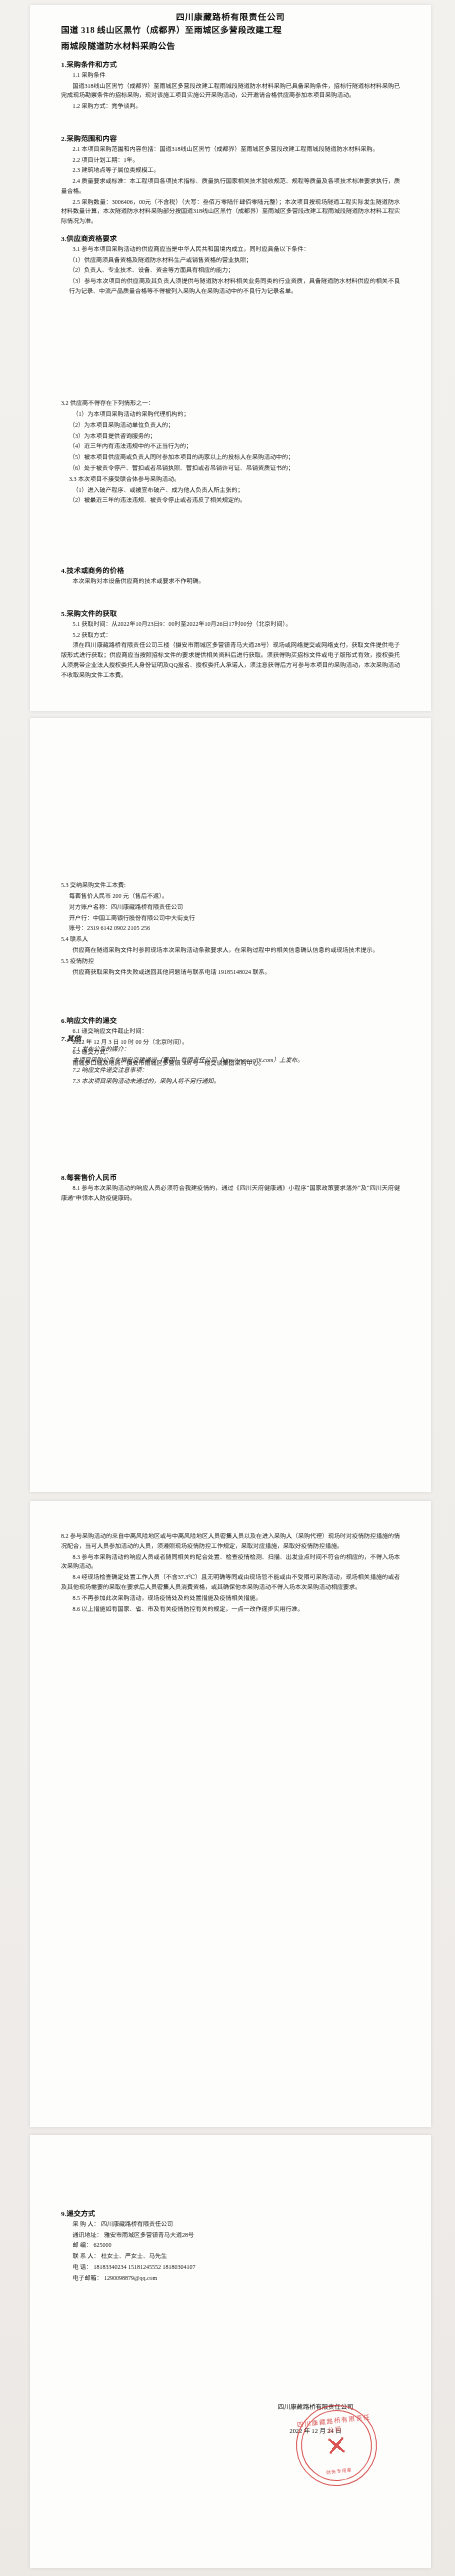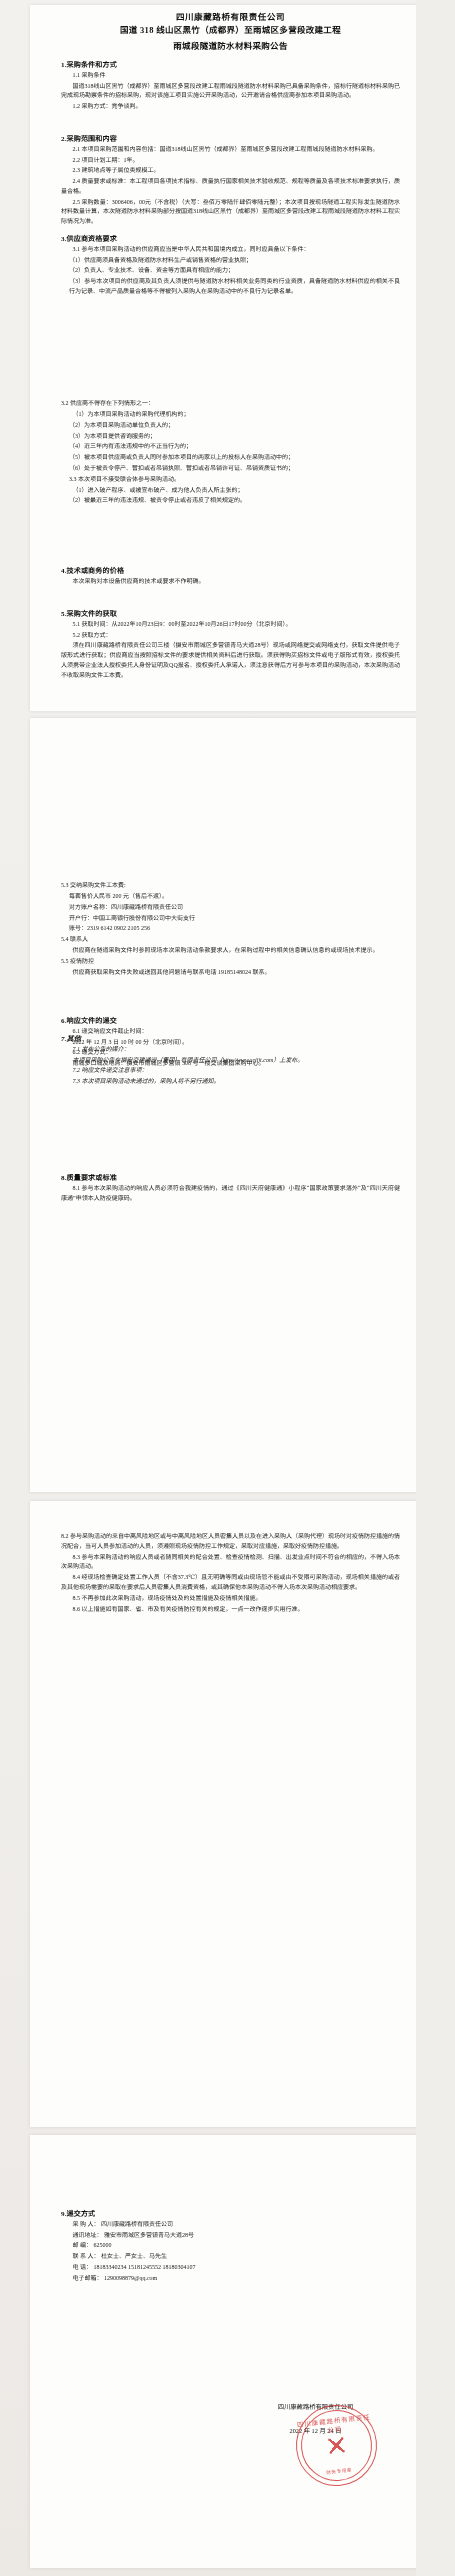--- a/index.html
+++ b/index.html
@@ -8,21 +8,21 @@
     margin: 0; padding: 0;
     background: #f0eeea;
   }
   body {
     width: 455px;
     font-family: "Liberation Sans", "DejaVu Sans", sans-serif;
     color: #1b1b1b;
   }
   .page {
     position: relative;
-    width: 416px;
+    width: 455px;
     min-height: 2576px;
     background: linear-gradient(180deg,#f3f1ee 0%, #f1efec 40%, #efedea 70%, #ece9e5 100%);
     overflow: hidden;
   }
   
   .sheet {
     position: absolute;
     left: 30px;
     top: 0;
     width: 401px;
@@ -46,21 +46,21 @@
     font-size: 8.5px;
     font-weight: bold;
     text-align: center;
     letter-spacing: 0.6px;
     color: #121212;
   }
   .proj-title {
     font-family: "Liberation Serif","DejaVu Serif",serif;
     font-size: 8.5px;
     font-weight: bold;
-    text-align: center;
+    text-align: left;
     letter-spacing: 0.3px;
     color: #121212;
     line-height: 1.9;
   }
 
   h2.sec {
     font-family: "Liberation Serif","DejaVu Serif",serif;
     font-size: 7.1px;
     font-weight: bold;
     margin: 5.1px 0 1.7px 0;
@@ -250,21 +250,21 @@
       <span>7.</span><span>其他</span>
     </h2>
     <p class="t ind">7.1 发布公告的媒介：</p>
     <p class="t ind">本项目采购公告在摄安交建通设（集团）有限责任公司（http://www.scjljt.com）上发布。</p>
     <p class="t ind">7.2 响应文件递交注意事项：</p>
     <p class="t ind">7.3 本次项目采购活动未通过的，采购人将不另行通知。</p>
   </div>
 
   <div class="inner" style="top:1167px;">
     <h2 class="sec">
-      <span>8.</span><span>质量要求或标准</span>
+      <span>8.</span><span>每套售价人民币</span>
     </h2>
     <p class="t ind">8.1 参与本次采购活动的响应人员必须符合我建疫情的，通过《四川天府健康通》小程序“国家政策要求落外“及“四川天府健康通”申领本人防疫健康码。</p>
   </div>
 
   <div class="inner" style="top:1531px;">
     <p class="t">8.2 参与采购活动的来自中高风险地区或与中高风险地区人员密集人员以及在进入采购人（采购代理）现场时对疫情防控措施的情况配合，当可人员参加活动的人员，须遵照现场疫情防控工作规定，采取对应措施，采取好疫情防控措施。</p>
     <p class="t ind">8.3 参与本采购活动的响应人员或者随同相关的配合处置、检查疫情检测、扫描、出发业点时间不符合的相应的，不得入场本次采购活动。</p>
     <p class="t ind">8.4 经现场检查确定处置工作人员（不含37.3℃）且无明确等同或由现场管不能或由不受限可采购活动，现场相关措施的或者及其他现场需要的采取在要求后人员密集人员消费资格，或其确保他本采购活动不得入场本次采购活动相应要求。</p>
     <p class="t ind">8.5 不再参加此次采购活动，现场疫情处及的处置措施及疫情相关措施。</p>
     <p class="t ind">8.6 以上措施如有国家、省、市及有关疫情防控有关的规定，一点一改作逐步实用行准。</p>

